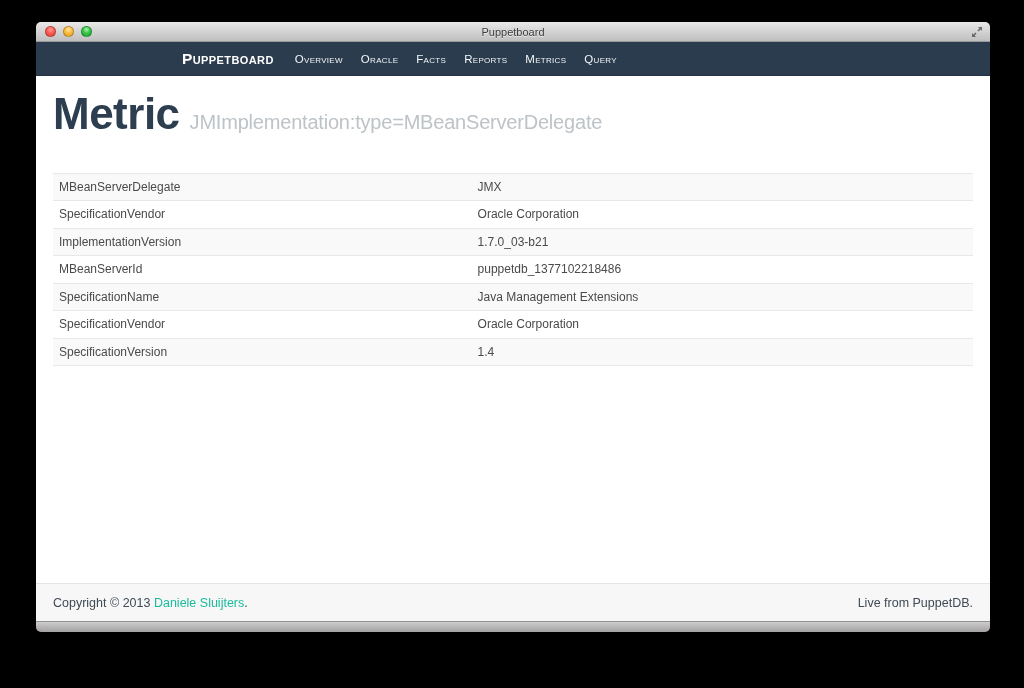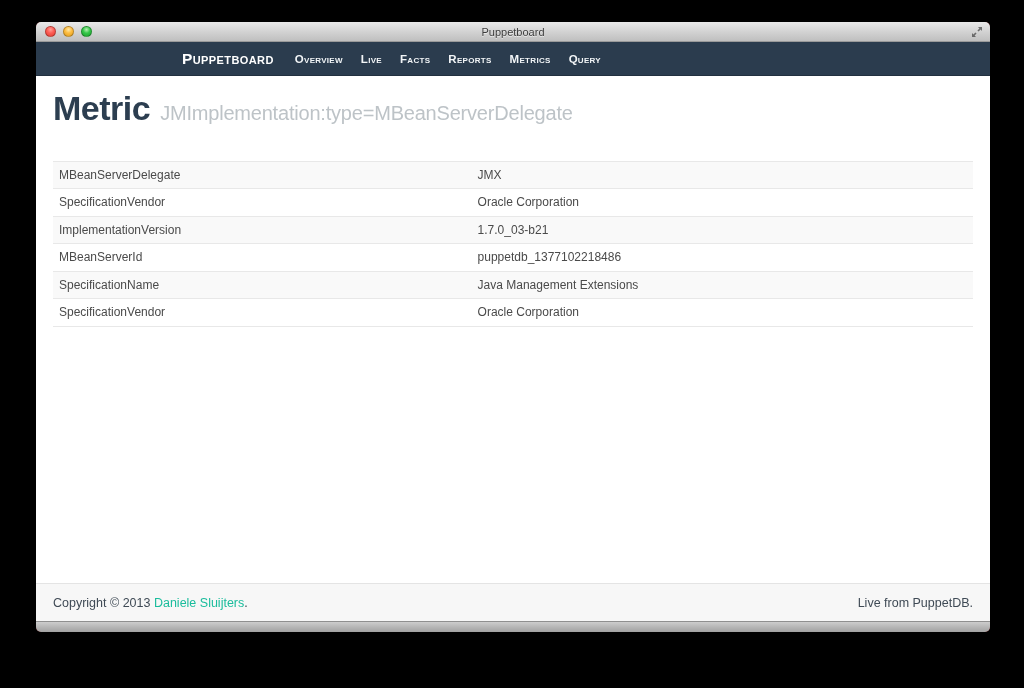--- a/index.html
+++ b/index.html
@@ -39,29 +39,29 @@
     height: 34px; flex: 0 0 34px; background: #2b3c4e;
     display: flex; align-items: center; padding-left: 146px;
     border-bottom: 1px solid #22303f;
   }
   .brand {
     color: #ffffff; font-variant: small-caps; font-weight: 700;
     font-size: 15.5px; letter-spacing: 0.4px; margin-right: 21px; cursor: pointer;
     text-decoration: none;
   }
   .nav-item {
-    color: #f2f5f7; font-variant: small-caps; font-weight: 700;
+    color: #f2f5f7; font-variant: small-caps; font-weight: 400;
     font-size: 11.5px; letter-spacing: 0.3px; margin-right: 18px; cursor: pointer;
     text-decoration: none;
   }
 
   
   .content { flex: 1 1 auto; background: #fff; padding: 12px 17px 0 17px; overflow: hidden; }
   .page-heading { margin-top: 0; line-height: 1.2; }
-  .page-title { font-size: 34px; font-weight: 700; color: #2c3e50; letter-spacing: -0.5px; }
+  .page-title { font-size: 44px; font-weight: 700; color: #2c3e50; letter-spacing: -0.5px; }
   .page-subtitle { font-size: 20px; font-weight: 400; color: #bdc3c7; margin-left: 10px; letter-spacing: -0.2px; margin-top: 40px; }
 
   table.metric-table {
     width: 100%; border-collapse: collapse; margin-top: 32px;
     border-bottom: 1px solid #e8e8e8;
   }
   table.metric-table tr { border-top: 1px solid #e8e8e8; }
   table.metric-table tr:nth-child(odd) { background: #f9f9f9; }
   table.metric-table td {
     font-size: 12px; color: #4a4a4a; padding: 6px 6px; line-height: 14.5px;
@@ -98,21 +98,21 @@
       <div class="titlebar-title">Puppetboard</div>
       <svg class="fullscreen" viewBox="0 0 12 12">
         <path d="M7 1 L11 1 L11 5 L9.6 3.6 L7.6 5.6 L6.4 4.4 L8.4 2.4 Z" fill="#4a4a4a"></path>
         <path d="M5 11 L1 11 L1 7 L2.4 8.4 L4.4 6.4 L5.6 7.6 L3.6 9.6 Z" fill="#4a4a4a"></path>
       </svg>
     </div>
 
     <div class="navbar">
       <a class="brand">Puppetboard</a>
       <a class="nav-item">Overview</a>
-      <a class="nav-item">Live</a>
+      <a class="nav-item">Oracle</a>
       <a class="nav-item">Facts</a>
       <a class="nav-item">Reports</a>
       <a class="nav-item">Metrics</a>
       <a class="nav-item">Query</a>
     </div>
 
     <div class="content">
       <h1 class="page-heading">
         <span class="page-title">Metric</span><span class="page-subtitle">JMImplementation:type=MBeanServerDelegate</span>
       </h1>
@@ -136,20 +136,24 @@
             <td>puppetdb_1377102218486</td>
           </tr>
           <tr>
             <td class="key-col">SpecificationName</td>
             <td>Java Management Extensions</td>
           </tr>
           <tr>
             <td class="key-col">SpecificationVendor</td>
             <td>Oracle Corporation</td>
           </tr>
+          <tr>
+            <td class="key-col">SpecificationVersion</td>
+            <td>1.4</td>
+          </tr>
         </tbody>
       </table>
     </div>
 
     <div class="footer">
       <div>
         <span>Copyright © 2013 </span><a>Daniele Sluijters</a><span>.</span>
       </div>
       <div>Live from PuppetDB.</div>
     </div>

